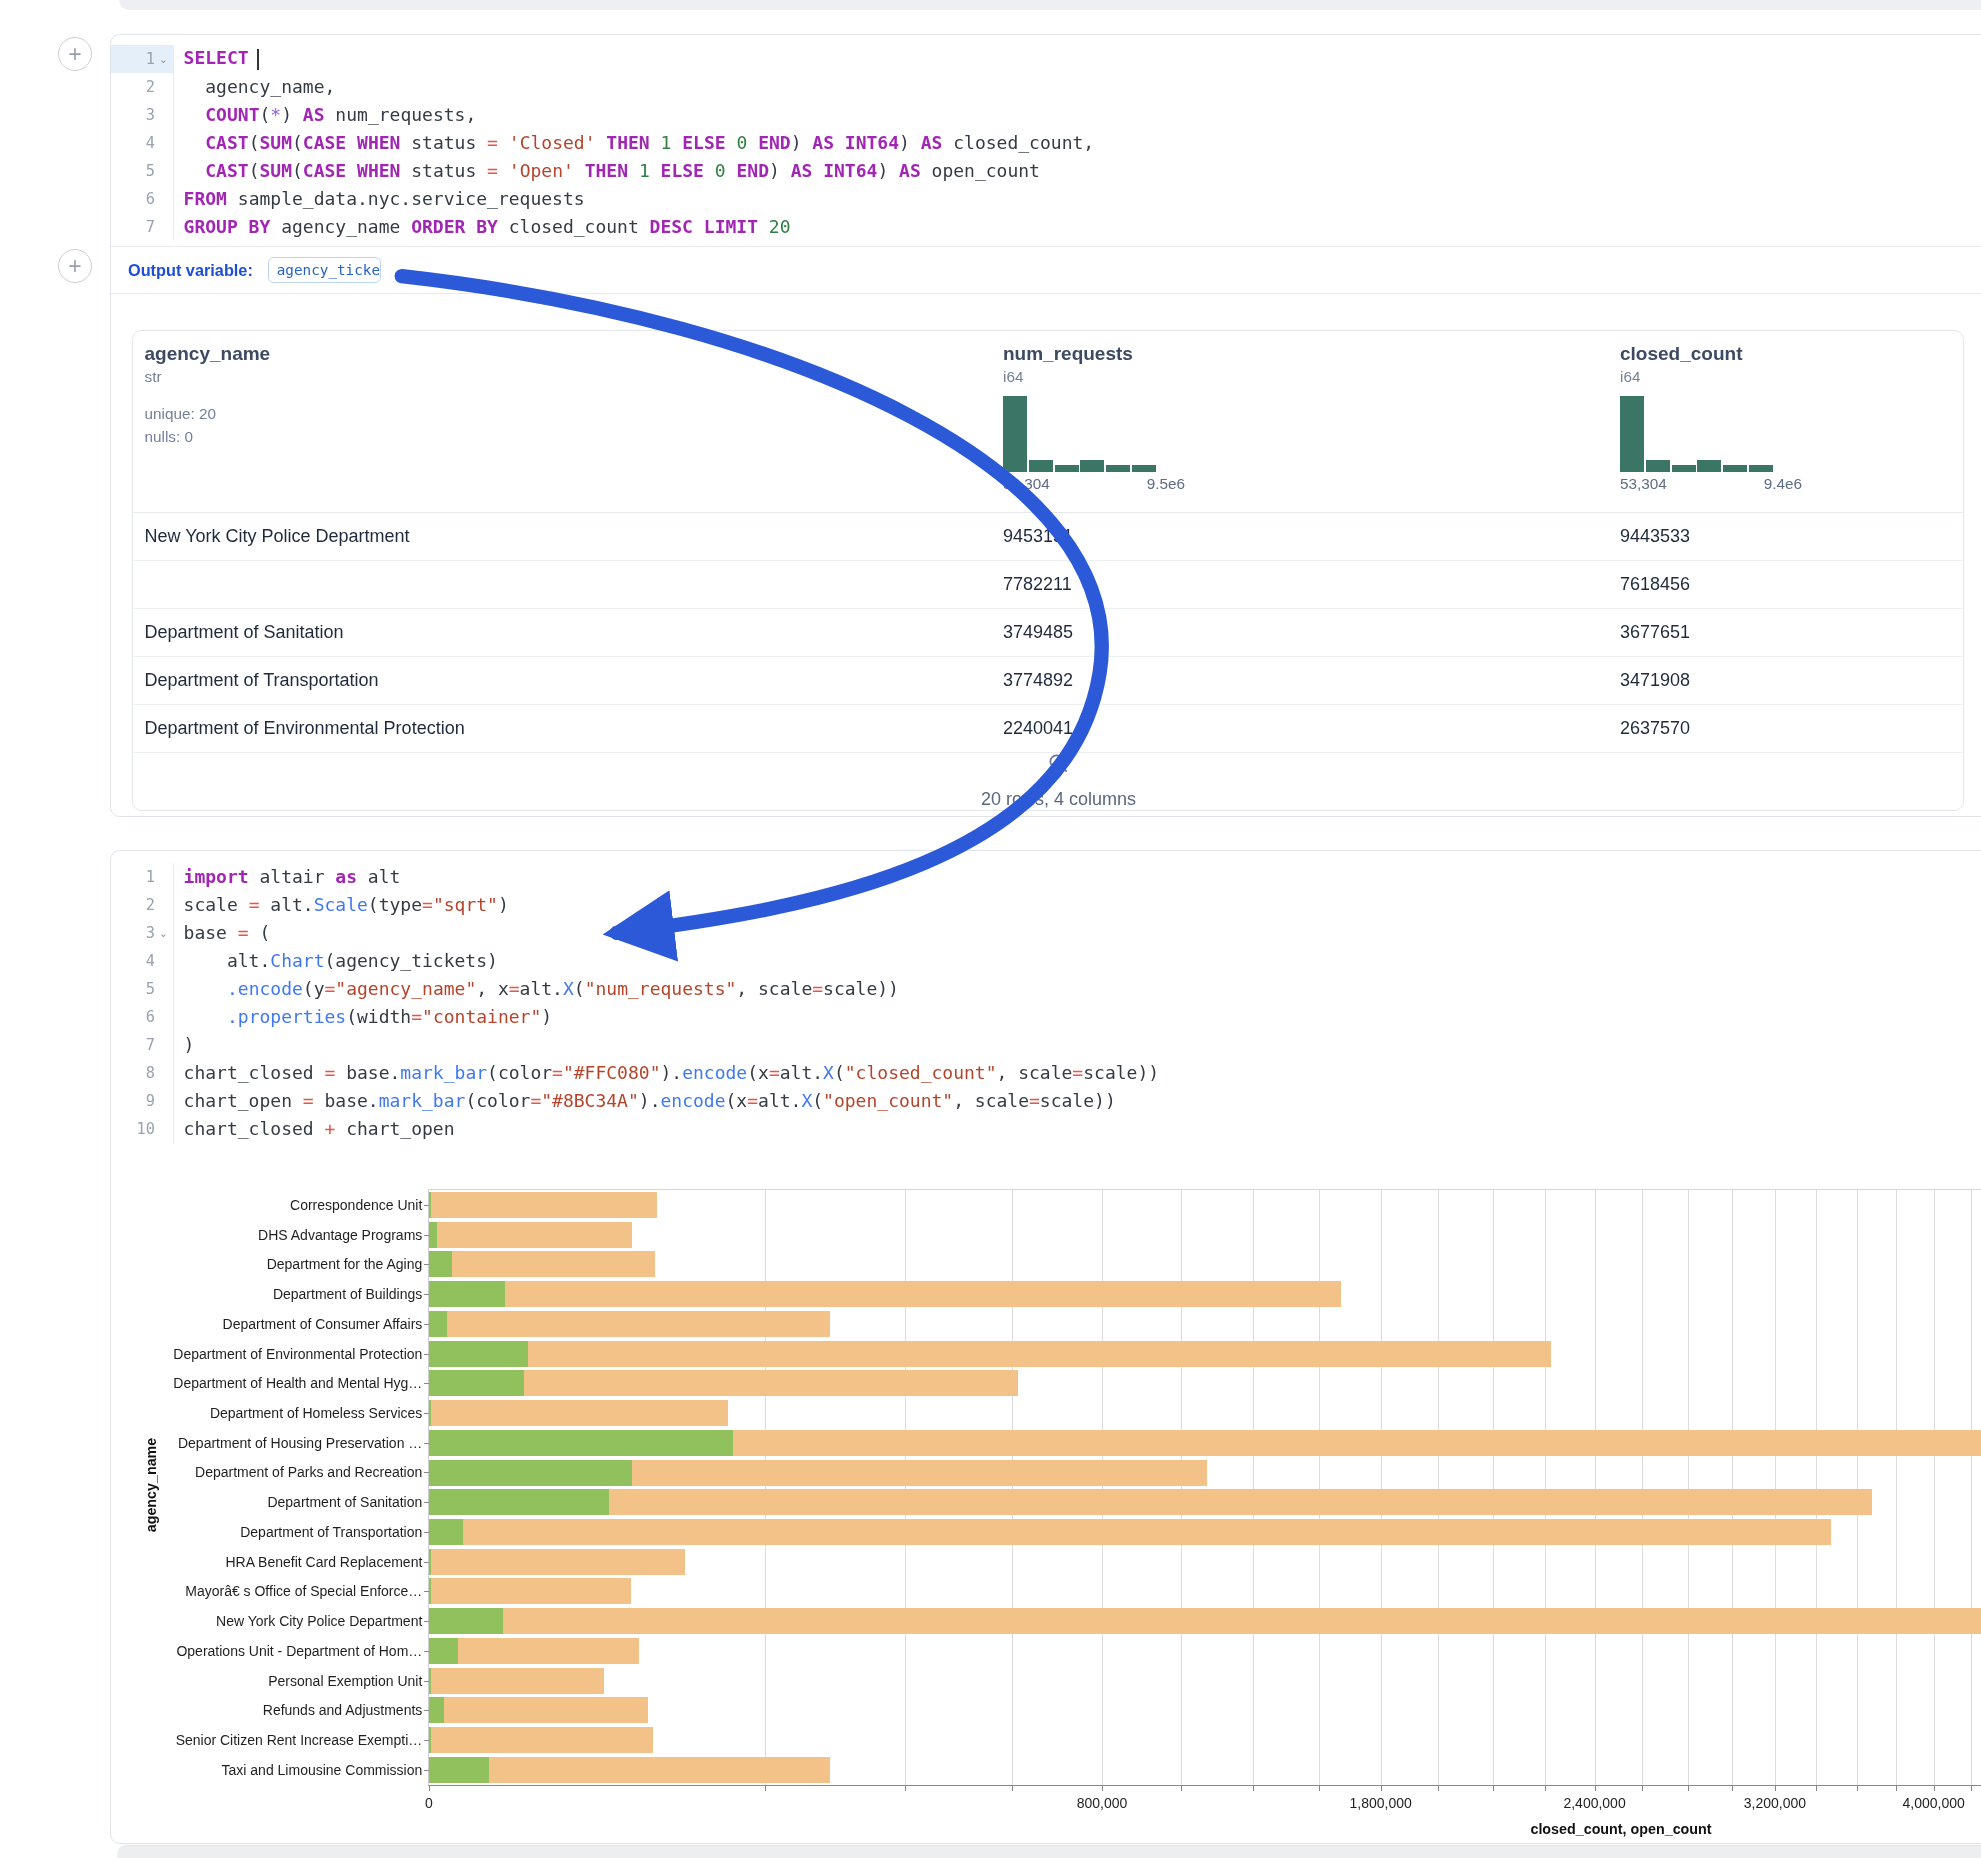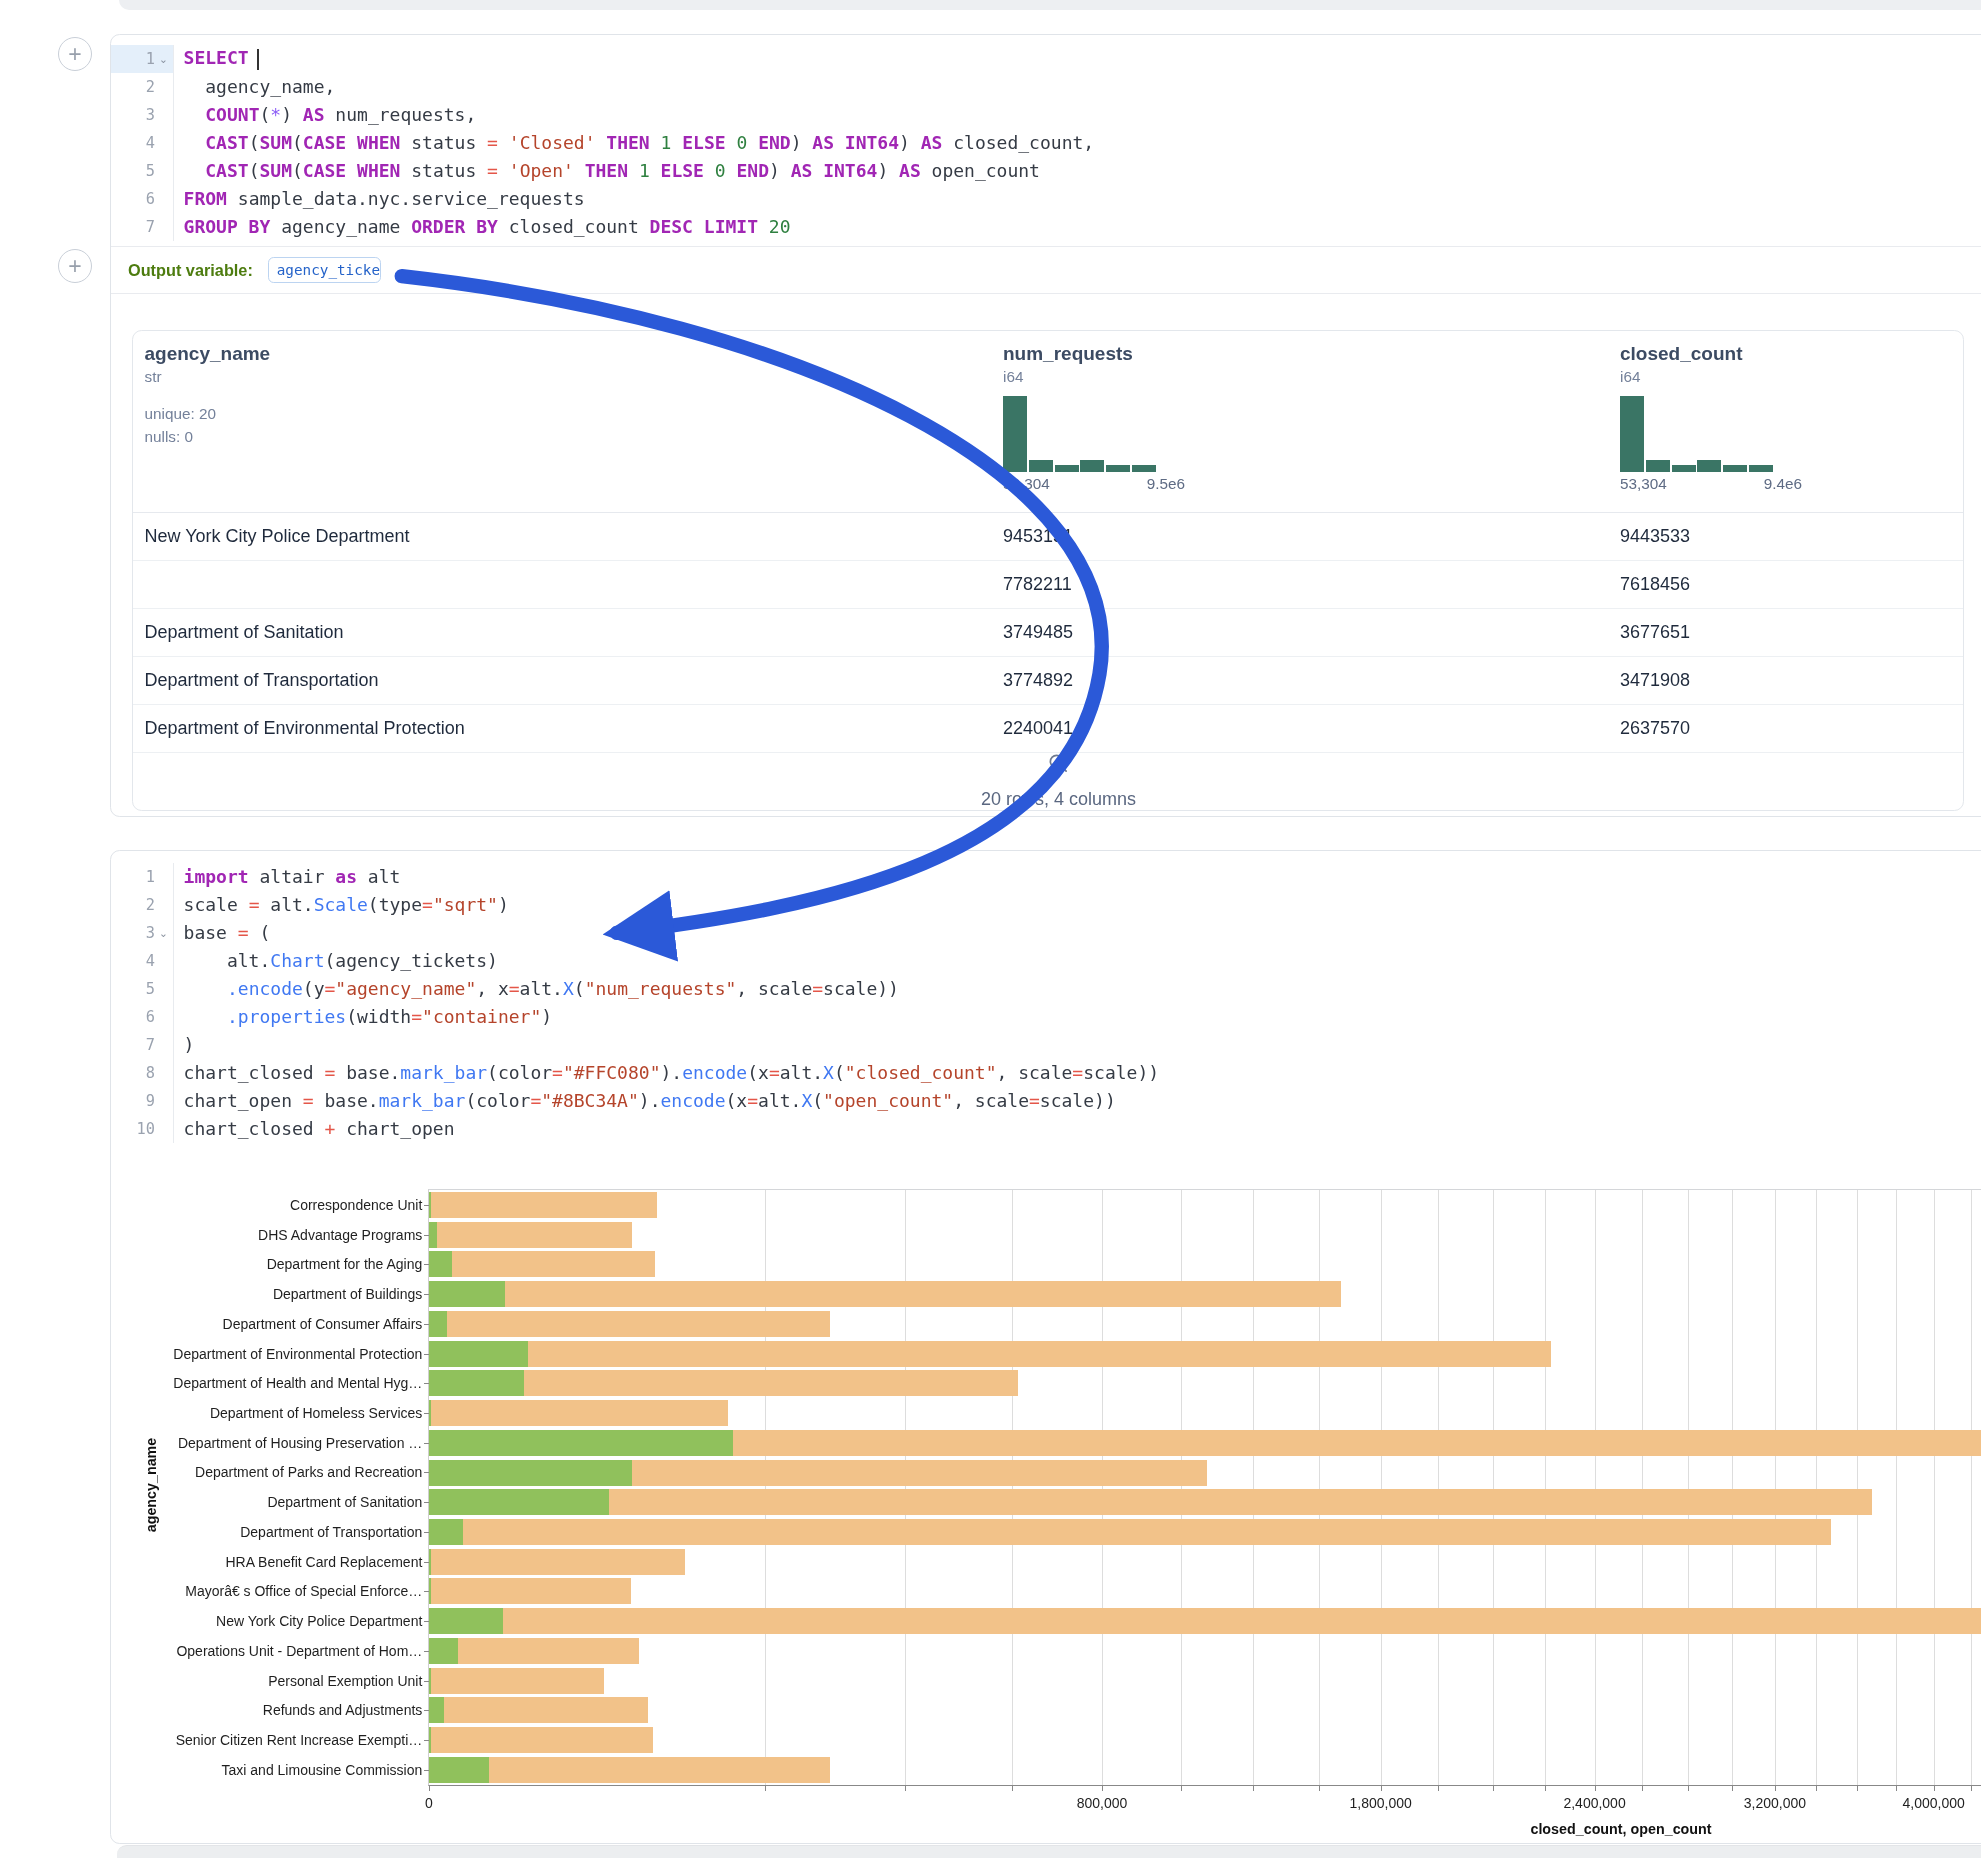--- a/index.html
+++ b/index.html
@@ -36,21 +36,21 @@
   .tk-o{color:#E45649;}
   .tk-f{color:#4078F2;}
   .tk-p{color:#353B45;}
   .tk-st{color:#8B5CF6;}
   .cursorbar{display:inline-block;width:1.9px;height:21px;background:#333;vertical-align:middle;margin-left:8.6px;}
 
   
   .divider{position:absolute;left:0;right:0;height:1px;background:#E9EBEF;}
   .outvar-row{position:absolute;left:0;right:0;top:212px;height:46px;display:flex;
               align-items:center;padding-left:17px;}
-  .outvar-label{font-size:16.3px;font-weight:bold;color:#4d7c0f;}
+  .outvar-label{font-size:16.3px;font-weight:bold;color:#1d4ed8;}
   .outvar-pill{margin-left:15.3px;border:1px solid #BCD4F1;border-radius:5.7px;padding:3.8px 7.6px;
                font-family:"DejaVu Sans Mono",monospace;font-size:14.3px;color:#2563C9;
                max-width:96px;overflow:hidden;white-space:nowrap;}
 
   
   #table-card{left:132px;top:330px;width:1832px;height:481px;border:1px solid #E3E7EC;
               border-radius:9.6px;overflow:hidden;background:#fff;position:absolute;box-sizing:border-box;}
   .thead{position:relative;height:181px;border-bottom:1px solid #E6E9EE;}
   .tcol{position:absolute;top:0;}
   .tcol.c0{left:11.5px;} .tcol.c1{left:870px;} .tcol.c2{left:1487px;}

